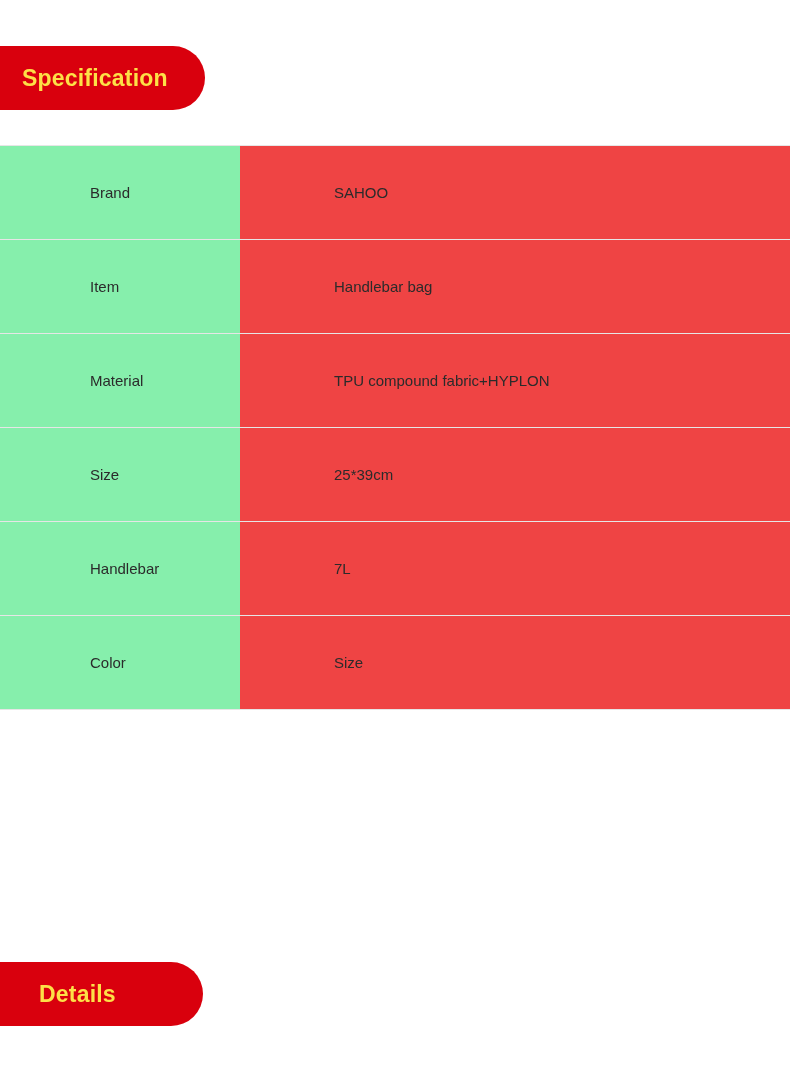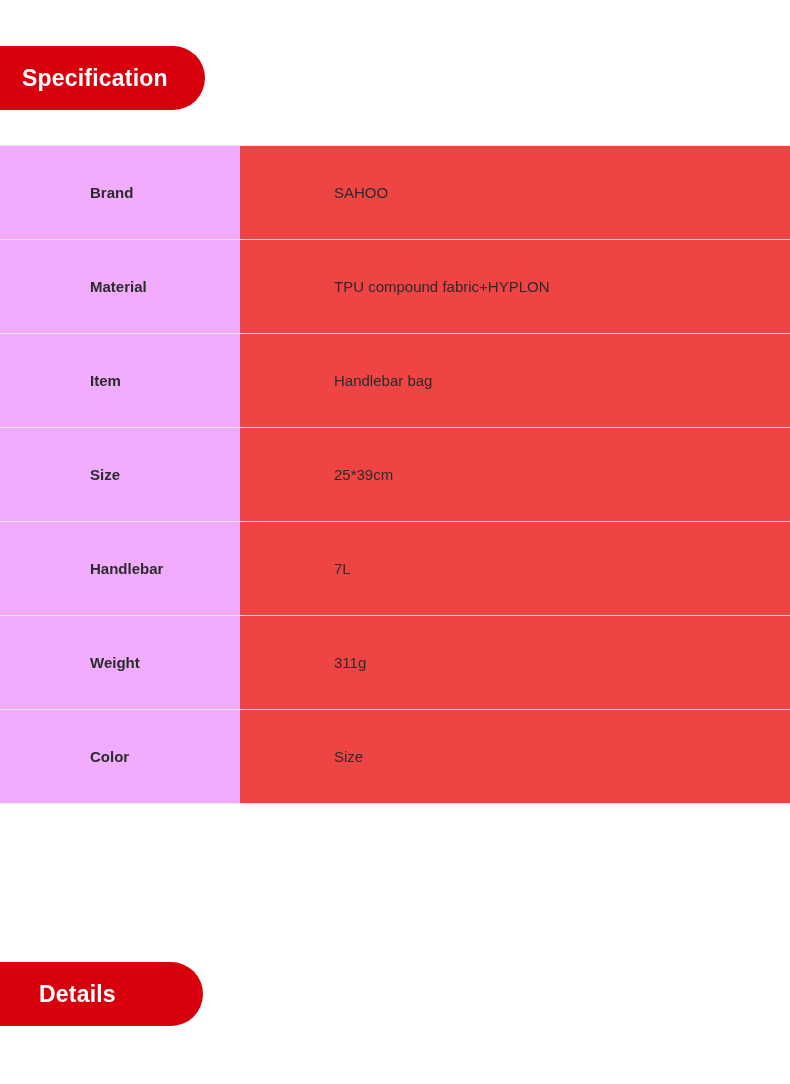--- a/index.html
+++ b/index.html
@@ -29,21 +29,21 @@
     left: 0;
     height: 64px;
     background: #d9000d;
     border-top-right-radius: 34px;
     border-bottom-right-radius: 34px;
     display: flex;
     align-items: center;
     box-sizing: border-box;
   }
   .section-banner .banner-label {
-    color: #ffffff;
+    color: #fde047;
     font-size: 23px;
     font-weight: bold;
     letter-spacing: 0.2px;
     padding-left: 22px;
     white-space: nowrap;
     line-height: 1;
   }
   #spec-banner {
     top: 46px;
     width: 205px;
@@ -69,24 +69,23 @@
   .spec-table td {
     border-bottom: 1px solid #e6e6e6;
     padding: 0;
     vertical-align: middle;
     font-size: 15px;
     color: #2b2b2b;
     font-weight: normal;
   }
   .spec-table td.cell-label {
     width: 240px;
-    background: #f0abfc;
+    background: #86efac;
     padding-left: 90px;
     box-sizing: border-box;
-    font-weight: bold;
   }
   .spec-table td.cell-value {
     background: #ef4444;
     padding-left: 94px;
     box-sizing: border-box;
   }
 </style>
 </head>
 <body>
 
@@ -96,38 +95,34 @@
     <span class="banner-label">Specification</span>
   </div>
 
   <table class="spec-table">
     <tbody>
       <tr>
         <td class="cell-label">Brand</td>
         <td class="cell-value">SAHOO</td>
       </tr>
       <tr>
+        <td class="cell-label">Item</td>
+        <td class="cell-value">Handlebar bag</td>
+      </tr>
+      <tr>
         <td class="cell-label">Material</td>
         <td class="cell-value">TPU compound fabric+HYPLON</td>
-      </tr>
-      <tr>
-        <td class="cell-label">Item</td>
-        <td class="cell-value">Handlebar bag</td>
       </tr>
       <tr>
         <td class="cell-label">Size</td>
         <td class="cell-value">25*39cm</td>
       </tr>
       <tr>
         <td class="cell-label">Handlebar</td>
         <td class="cell-value">7L</td>
-      </tr>
-      <tr>
-        <td class="cell-label">Weight</td>
-        <td class="cell-value">311g</td>
       </tr>
       <tr>
         <td class="cell-label">Color</td>
         <td class="cell-value">Size</td>
       </tr>
     </tbody>
   </table>
 
   <div class="section-banner" id="details-banner">
     <span class="banner-label">Details</span>

